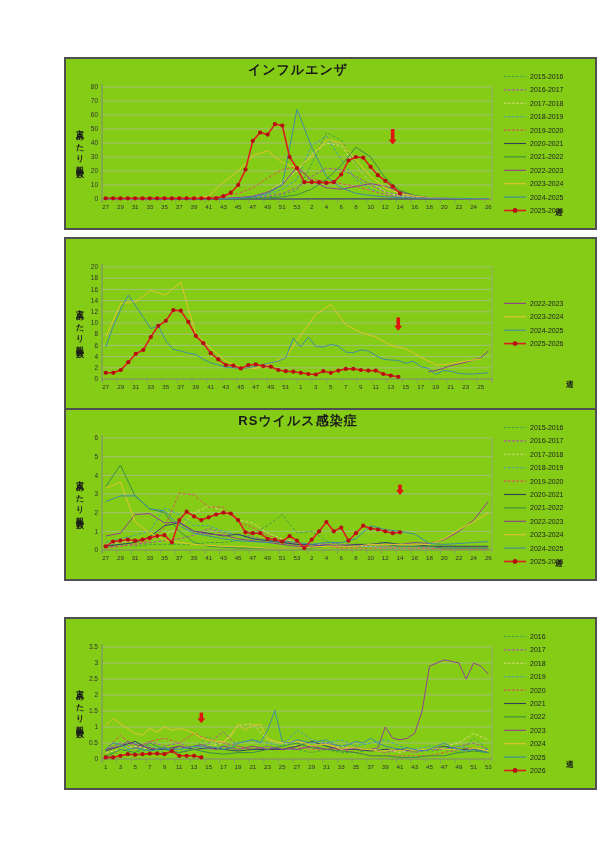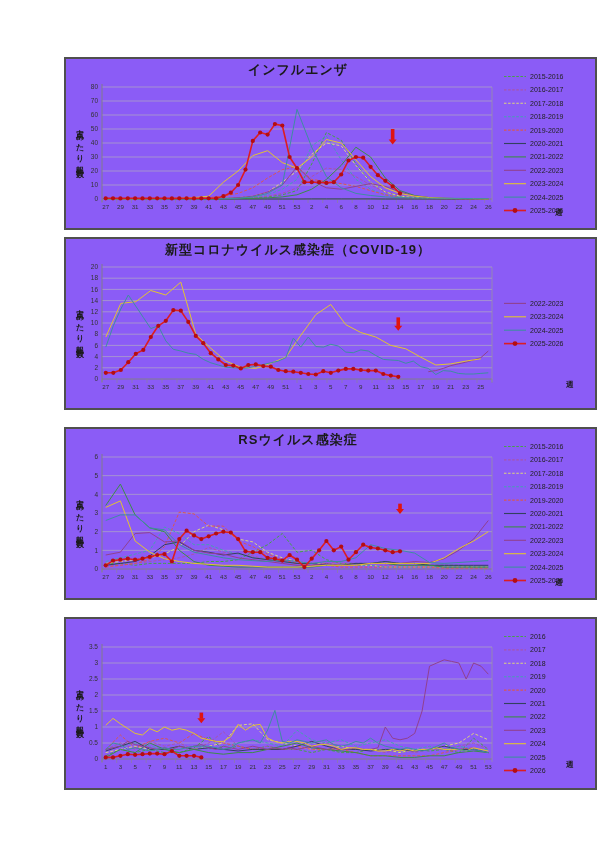--- a/index.html
+++ b/index.html
@@ -1,17 +1,17 @@
 <!DOCTYPE html>
 <html><head>
 <meta charset="utf-8">
 <style>
   html,body{margin:0;padding:0;background:#ffffff;}
   body{width:601px;height:850px;position:relative;font-family:"Liberation Sans","DejaVu Sans",sans-serif;}
-  .chart-box{position:absolute;left:64px;width:529px;height:169px;background:#8b5cf6;border:2px solid #4f4f4f;}
+  .chart-box{position:absolute;left:64px;width:529px;height:169px;background:#84cc16;border:2px solid #4f4f4f;}
   .chart-title{position:absolute;left:36px;width:392px;top:2px;text-align:center;font-size:13px;font-weight:600;color:#1a1a1a;letter-spacing:1px;white-space:nowrap;}
   .ylabel{position:absolute;left:7px;top:50%;transform:translateY(-50%);writing-mode:vertical-rl;text-orientation:upright;font-size:8px;font-weight:bold;color:#1a1a1a;letter-spacing:2px;}
   .xlabel{position:absolute;font-size:7.5px;font-weight:bold;color:#1a1a1a;}
   .xl-a{left:500px;top:141px;}
   .xl-b{left:489px;top:149px;}
   .plot-host{position:absolute;left:0;top:0;width:529px;height:169px;}
   svg{display:block;}
 </style>
 </head>
 <body>
@@ -311,26 +311,25 @@
           <line x1="438" y1="77.80000000000001" x2="460" y2="77.80000000000001" stroke="#e3c431" stroke-width="1.1"></line>
           <text x="464" y="80.20000000000002" font-size="7" fill="#222">2023-2024</text>
           <line x1="438" y1="91.2" x2="460" y2="91.2" stroke="#3f8da0" stroke-width="1.1"></line>
           <text x="464" y="93.60000000000001" font-size="7" fill="#222">2024-2025</text>
           <line x1="438" y1="104.60000000000001" x2="460" y2="104.60000000000001" stroke="#dd1d21" stroke-width="1.6"></line>
           <circle cx="449" cy="104.60000000000001" r="2.4" fill="#b50d11"></circle>
           <text x="464" y="107.00000000000001" font-size="7" fill="#222">2025-2026</text>
         </g>
       </svg>
     </div>
-  <div class="chart-title">新型コロナウイルス感染症（COVID-19）</div>
   <div class="ylabel">定点あたり報告数</div>
   <div class="xlabel xl-a">週</div>
 </div>
 
-<div class="chart-box" style="top:427px">
+<div class="chart-box" style="top:408px">
   <div class="plot-host">
       <svg viewBox="0 0 529 169" width="529" height="169">
         <line x1="36" y1="140" x2="426" y2="140" stroke="#7f7f7f" stroke-width="0.9"></line>
         <text x="32" y="142.2" text-anchor="end" font-size="6.5" fill="#333">0</text>
         <line x1="36" y1="121.33333333333334" x2="426" y2="121.33333333333334" stroke="#b9b9b9" stroke-width="0.6"></line>
         <text x="32" y="123.53333333333335" text-anchor="end" font-size="6.5" fill="#333">1</text>
         <line x1="36" y1="102.66666666666667" x2="426" y2="102.66666666666667" stroke="#b9b9b9" stroke-width="0.6"></line>
         <text x="32" y="104.86666666666667" text-anchor="end" font-size="6.5" fill="#333">2</text>
         <line x1="36" y1="84" x2="426" y2="84" stroke="#b9b9b9" stroke-width="0.6"></line>
         <text x="32" y="86.2" text-anchor="end" font-size="6.5" fill="#333">3</text>

